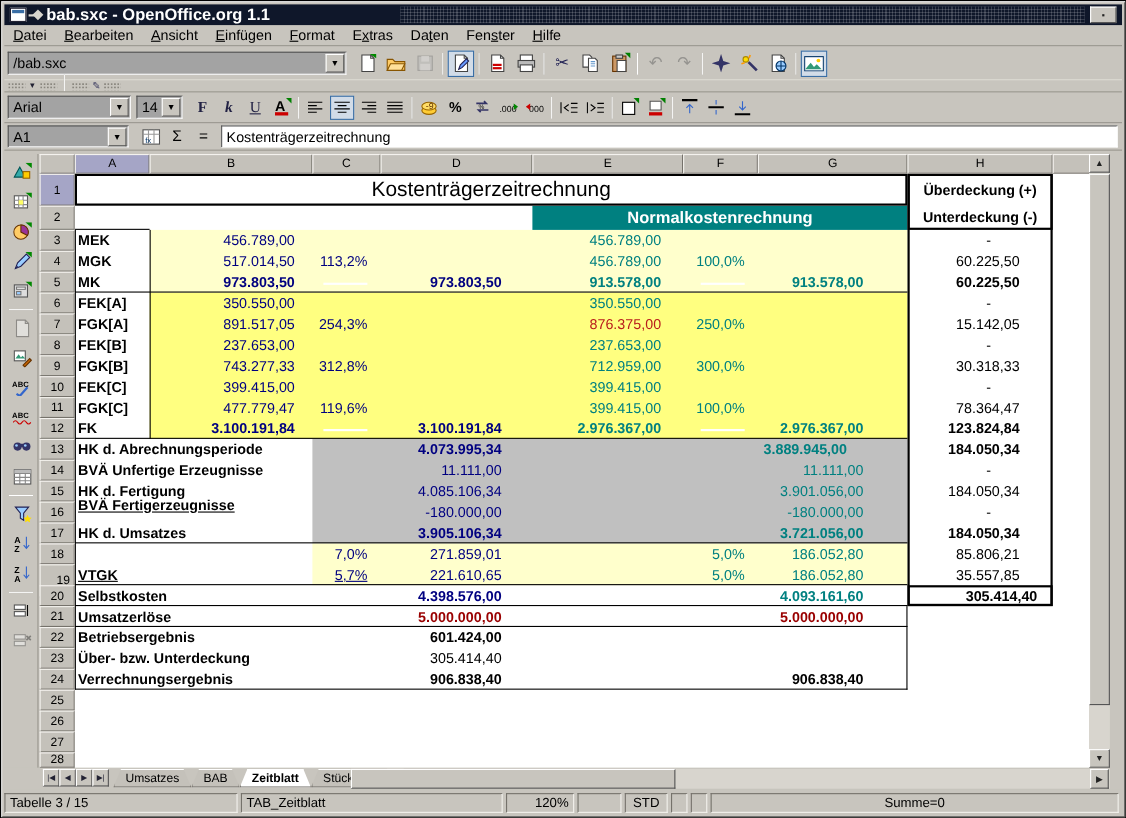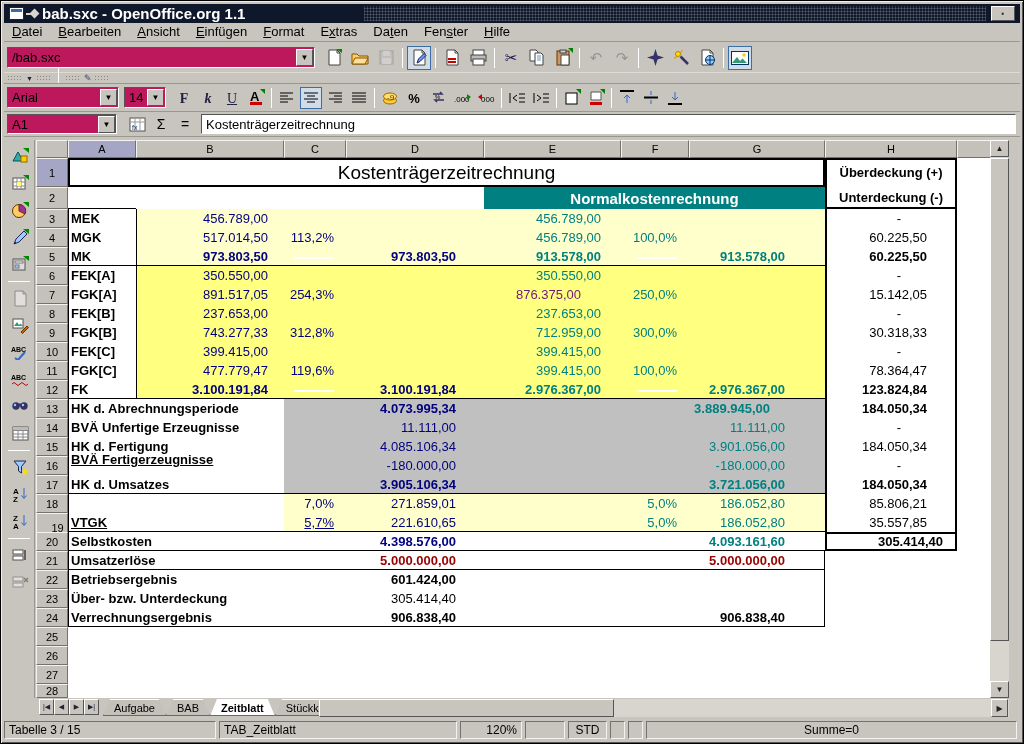--- a/index.html
+++ b/index.html
@@ -21,21 +21,21 @@
   .pin::after{content:"";position:absolute;right:0;top:1px;width:7px;height:7px;background:#d8d5ce;transform:rotate(45deg)}
   .winbtn{position:absolute;right:5px;top:2px;width:24px;height:15px;background:#c8c5be;
      border:1px solid;border-color:#fff #555 #555 #fff;display:flex;align-items:center;justify-content:center;font-size:8px;color:#222}
   #menubar{left:3px;top:22px;right:3px;height:19px;background:#c8c5be;display:flex;align-items:center;border-bottom:1px solid #9a978f}
   .mitem{font-size:13px;padding:0 8px;color:#000;line-height:18px}
   
   #funcbar{left:3px;top:42px;right:3px;height:29px;background:#c8c5be;display:flex;align-items:center}
   #ministrip{left:3px;top:71px;right:3px;height:11px;background:#c8c5be;display:flex;align-items:center;border-top:1px solid #dedbd4}
   #objbar{left:3px;top:82px;right:3px;height:28px;background:#c8c5be;display:flex;align-items:center;border-top:1px solid #9a978f}
   #formulabar{left:3px;top:110px;right:3px;height:26px;background:#c8c5be;display:flex;align-items:center;border-top:1px solid #9a978f;border-bottom:1px solid #9a978f}
-  .combo{height:21px;background:#be185d;border:1px solid;border-color:#555 #fff #fff #555;display:flex;align-items:center;position:relative}
+  .combo{height:21px;background:#a3a3a3;border:1px solid;border-color:#555 #fff #fff #555;display:flex;align-items:center;position:relative}
   .combo .cval{font-size:13px;padding-left:4px;flex:1;white-space:nowrap;overflow:hidden}
   .combo .carr{width:17px;height:17px;margin:1px;background:#c8c5be;border:1px solid;border-color:#fff #555 #555 #fff;
       display:flex;align-items:center;justify-content:center;font-size:8px;color:#000}
   .tbtn{width:24px;height:24px;margin:0 1px;display:flex;align-items:center;justify-content:center;position:relative;border:1px solid transparent}
   .tbtn.sm{width:22px;height:22px}
   .tbtn.act{border:1px solid #3a6ea5;background:#d2dce8}
   .tbtn.dis{filter:grayscale(1);opacity:.45}
   .tsep{width:1px;height:20px;background:#8a877f;border-right:1px solid #fff;margin:0 3px}
   .gt{position:absolute;right:1px;top:1px;width:0;height:0;border-left:5px solid transparent;border-top:5px solid #008000}
   .tglyph{font-size:14px;line-height:1;color:#224}
@@ -649,21 +649,21 @@
       <div class="cell val vb" style="left: 757px; top: 89px; width: 132px; height: 19px; line-height: 19px; padding-right: 30px; color: rgb(0, 0, 0);">60.225,50</div>
       <div class="wdash" style="left: 226px; top: 99px; width: 40px;"></div>
       <div class="wdash" style="left: 569px; top: 99px; width: 40px;"></div>
       <div class="cell lbl" style="left: 0px; top: 108px; width: 68px; height: 19px; line-height: 19px;">FEK[A]</div>
       <div class="cell val" style="left: 68px; top: 108px; width: 148px; height: 19px; line-height: 19px; padding-right: 16px; color: rgb(0, 0, 128);">350.550,00</div>
       <div class="cell val" style="left: 416px; top: 108px; width: 137px; height: 19px; line-height: 19px; padding-right: 20px; color: rgb(0, 128, 128);">350.550,00</div>
       <div class="cell val" style="left: 757px; top: 108px; width: 132px; height: 19px; line-height: 19px; padding-right: 56px; color: rgb(0, 0, 0);">-</div>
       <div class="cell lbl" style="left: 0px; top: 127px; width: 68px; height: 19px; line-height: 19px;">FGK[A]</div>
       <div class="cell val" style="left: 68px; top: 127px; width: 148px; height: 19px; line-height: 19px; padding-right: 16px; color: rgb(0, 0, 128);">891.517,05</div>
       <div class="cell val" style="left: 216px; top: 127px; width: 62px; height: 19px; line-height: 19px; padding-right: 12px; color: rgb(0, 0, 128);">254,3%</div>
-      <div class="cell val" style="left: 396px; top: 127px; width: 137px; height: 19px; line-height: 19px; padding-right: 20px; color: #701a75;">876.375,00</div>
+      <div class="cell val" style="left: 416px; top: 127px; width: 137px; height: 19px; line-height: 19px; padding-right: 20px; color: #b91c1c;">876.375,00</div>
       <div class="cell val" style="left: 553px; top: 127px; width: 68px; height: 19px; line-height: 19px; padding-right: 12px; color: rgb(0, 128, 128);">250,0%</div>
       <div class="cell val" style="left: 757px; top: 127px; width: 132px; height: 19px; line-height: 19px; padding-right: 30px; color: rgb(0, 0, 0);">15.142,05</div>
       <div class="cell lbl" style="left: 0px; top: 146px; width: 68px; height: 19px; line-height: 19px;">FEK[B]</div>
       <div class="cell val" style="left: 68px; top: 146px; width: 148px; height: 19px; line-height: 19px; padding-right: 16px; color: rgb(0, 0, 128);">237.653,00</div>
       <div class="cell val" style="left: 416px; top: 146px; width: 137px; height: 19px; line-height: 19px; padding-right: 20px; color: rgb(0, 128, 128);">237.653,00</div>
       <div class="cell val" style="left: 757px; top: 146px; width: 132px; height: 19px; line-height: 19px; padding-right: 56px; color: rgb(0, 0, 0);">-</div>
       <div class="cell lbl" style="left: 0px; top: 165px; width: 68px; height: 19px; line-height: 19px;">FGK[B]</div>
       <div class="cell val" style="left: 68px; top: 165px; width: 148px; height: 19px; line-height: 19px; padding-right: 16px; color: rgb(0, 0, 128);">743.277,33</div>
       <div class="cell val" style="left: 216px; top: 165px; width: 62px; height: 19px; line-height: 19px; padding-right: 12px; color: rgb(0, 0, 128);">312,8%</div>
       <div class="cell val" style="left: 416px; top: 165px; width: 137px; height: 19px; line-height: 19px; padding-right: 20px; color: rgb(0, 128, 128);">712.959,00</div>
@@ -753,21 +753,21 @@
   <div class="sthumb" style="left:989px;top:157px;width:19px;height:483px"></div>
   <div class="sbtn" style="left:989px;top:680px;width:19px;height:17px">▼</div>
 
   <div id="tabbar" class="abs">
       <span style="width: 35px;"></span>
       <span class="navb">|◀</span>
       <span class="navb">◀</span>
       <span class="navb">▶</span>
       <span class="navb">▶|</span>
       <span style="width: 4px;"></span>
-      <span class="tab">Aufgabe</span>
+      <span class="tab">Umsatzes</span>
       <span class="tab">BAB</span>
       <span class="tab active">Zeitblatt</span>
       <span class="tab">Stückkalk</span>
       <span class="navb">◀</span>
     </div>
   <div class="sb" style="left:318px;top:698px;width:690px;height:18px"></div>
   <div class="sthumb" style="left:318px;top:698px;width:295px;height:18px"></div>
   <div class="sbtn" style="left:990px;top:698px;width:17px;height:18px">▶</div>
 
   <div id="statusbar" class="abs">

